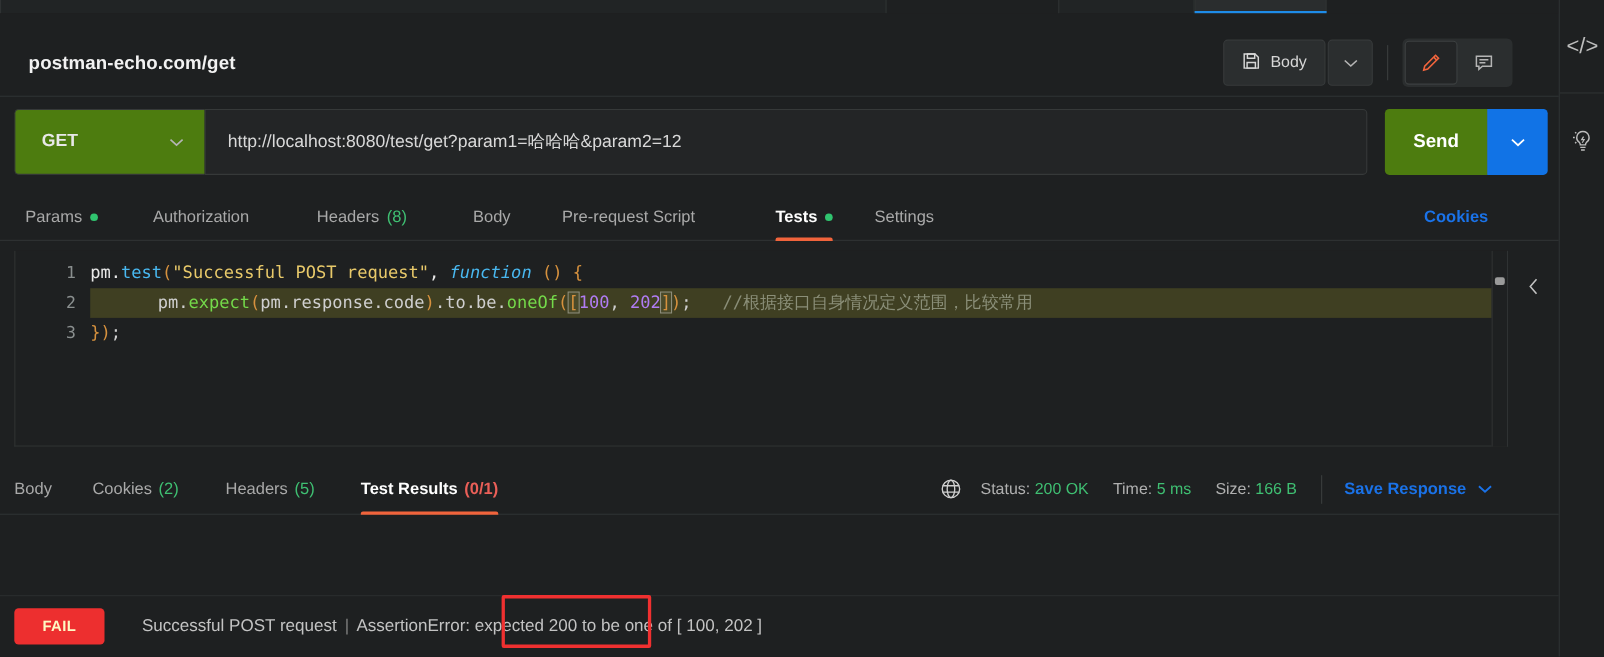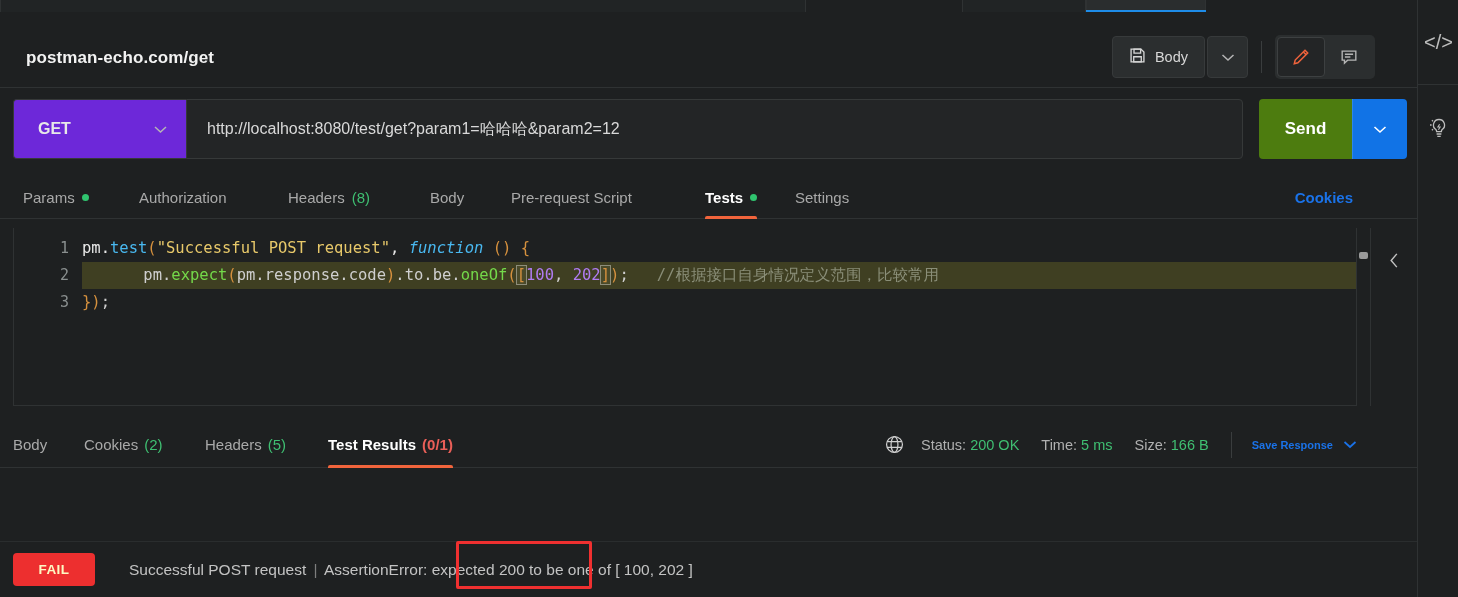--- a/index.html
+++ b/index.html
@@ -40,21 +40,21 @@
                 background:#2b2e2f; border:1px solid #373a3b; border-radius:4px;
                 color:#b5b5b5; cursor:pointer; }
   .vdiv { width:1px; height:32px; background:#3a3d3e; margin:0 13px; align-self:center; }
   .togglegroup { display:flex; background:#2b2e2f; border-radius:5px; padding:2px; }
   .tgl { width:48px; height:40px; display:flex; align-items:center; justify-content:center;
          border-radius:4px; cursor:pointer; }
   .tgl.on { background:#232526; border:1px solid #3d4041; }
 
   
   .urlrow { position:absolute; top:99px; left:13px; width:1394px; height:60px; display:flex; gap:0; }
-  .method { width:173px; height:60px; background:#6d28d9; border:1px solid #363939;
+  .method { width:173px; height:60px; background:#4d7c0f; border:1px solid #363939;
             border-right:none; border-radius:4px 0 0 4px; display:flex; align-items:center;
             justify-content:space-between; padding:0 18px 0 24px; cursor:pointer; }
   .method-label { font-size:16px; font-weight:bold; color:#e8e8e8; }
   .urlbox { flex:1; height:60px; background:#232526; border:1px solid #363939;
             border-radius:0 4px 4px 0; display:flex; align-items:center; padding:0 20px;
             cursor:text; }
   .urltext { font-size:16px; color:#d9d9d9; white-space:nowrap; }
   .sendwrap { margin-left:16px; display:flex; align-items:stretch; }
   .send-btn { width:93px; height:60px; background:#4d7c0f; border-radius:4px 0 0 4px;
               display:flex; align-items:center; justify-content:center; color:#fff;
@@ -113,21 +113,21 @@
   .restab .under { position:absolute; left:0; right:0; bottom:0; height:3px; background:#f1643c;
                    border-radius:2px 2px 0 0; }
   .cnt-red { color:#ea5f58; }
   .meta { position:absolute; right:60px; top:0; height:47px; display:flex; align-items:center;
           gap:0; font-size:14.5px; color:#b0b0b0; }
   .meta .k { color:#b0b0b0; }
   .meta .v { color:#3fbf72; }
   .meta-item { margin-right:22px; }
   .globe { margin-right:16px; display:flex; align-items:center; color:#cfcfcf; }
   .meta-div { width:1px; height:26px; background:#3a3d3e; margin-right:20px; }
-  .save-resp { color:#1a72e8; font-weight:bold; font-size:11px; display:flex; align-items:center;
+  .save-resp { color:#1a72e8; font-weight:bold; font-size:15px; display:flex; align-items:center;
                gap:10px; cursor:pointer; }
 
   
   .pills { position:absolute; top:480px; left:13px; height:41px; background:#2a2d2e;
            border-radius:4px; display:flex; overflow:hidden; }
   .pill { height:41px; display:flex; align-items:center; justify-content:center; padding:0 22px;
           font-size:15px; color:#a6a6a6; cursor:pointer; }
   .pill.active { background:#3b3e3f; color:#fff; font-weight:bold; }
 
   

